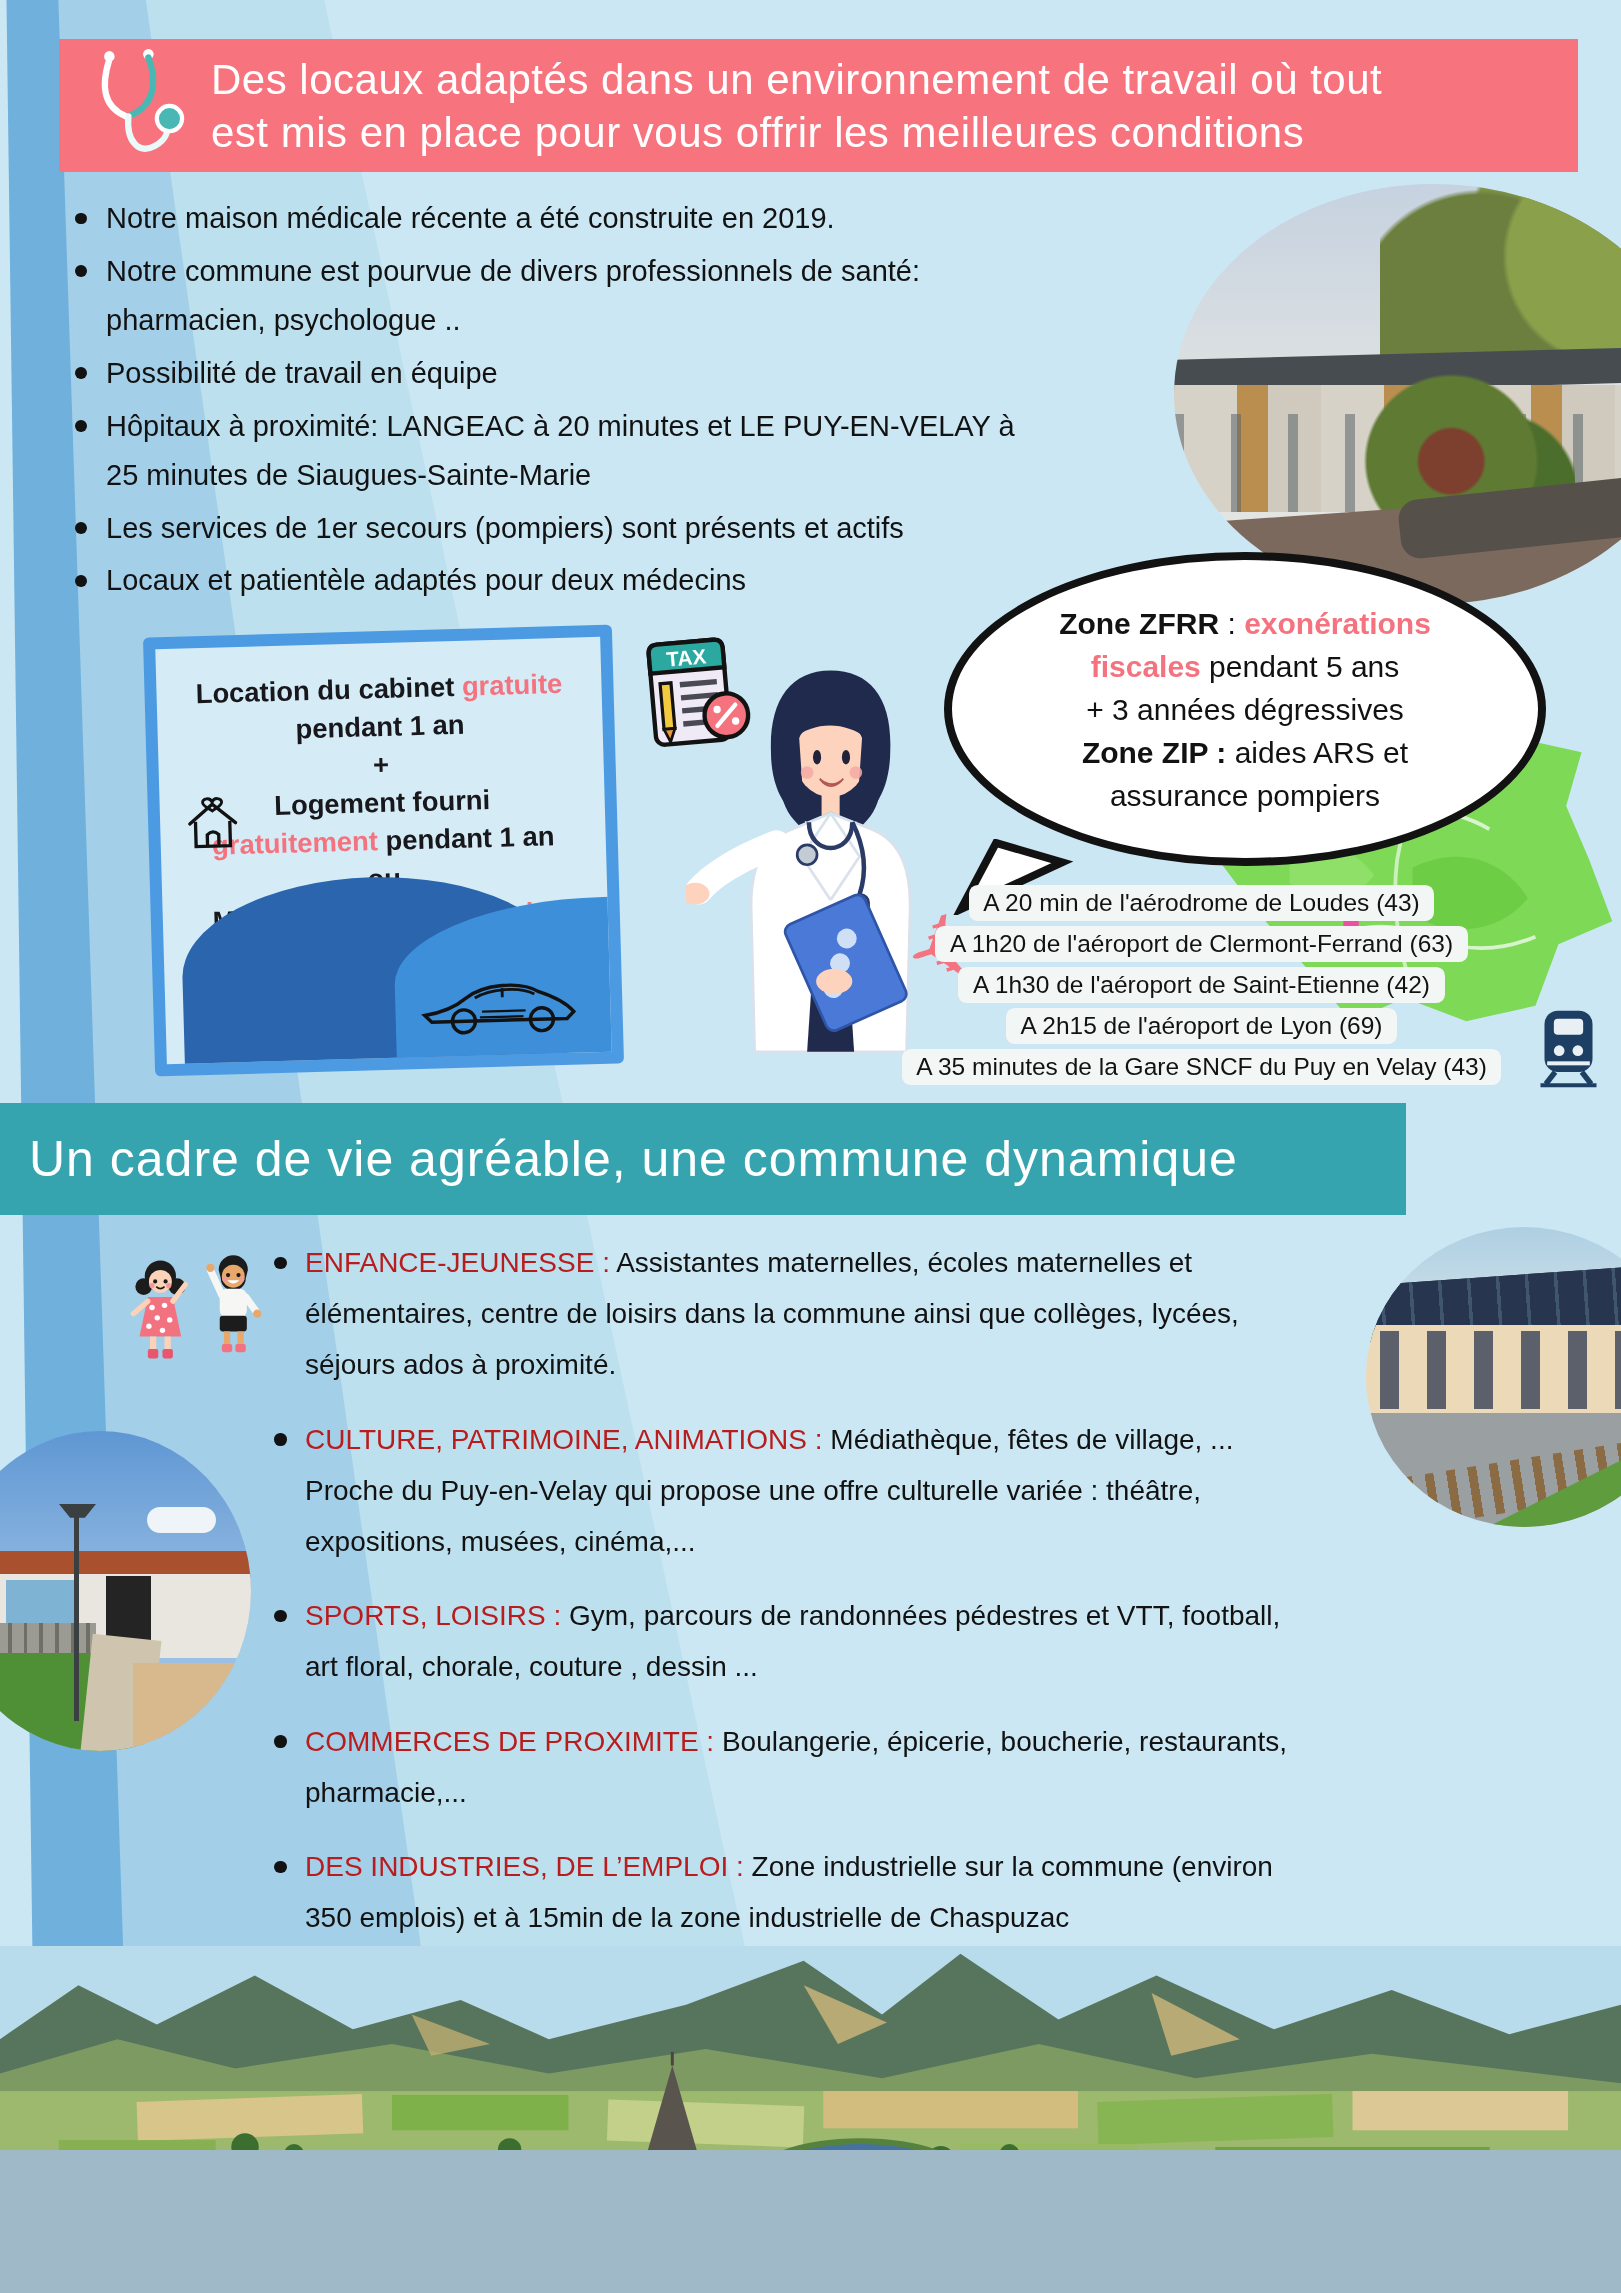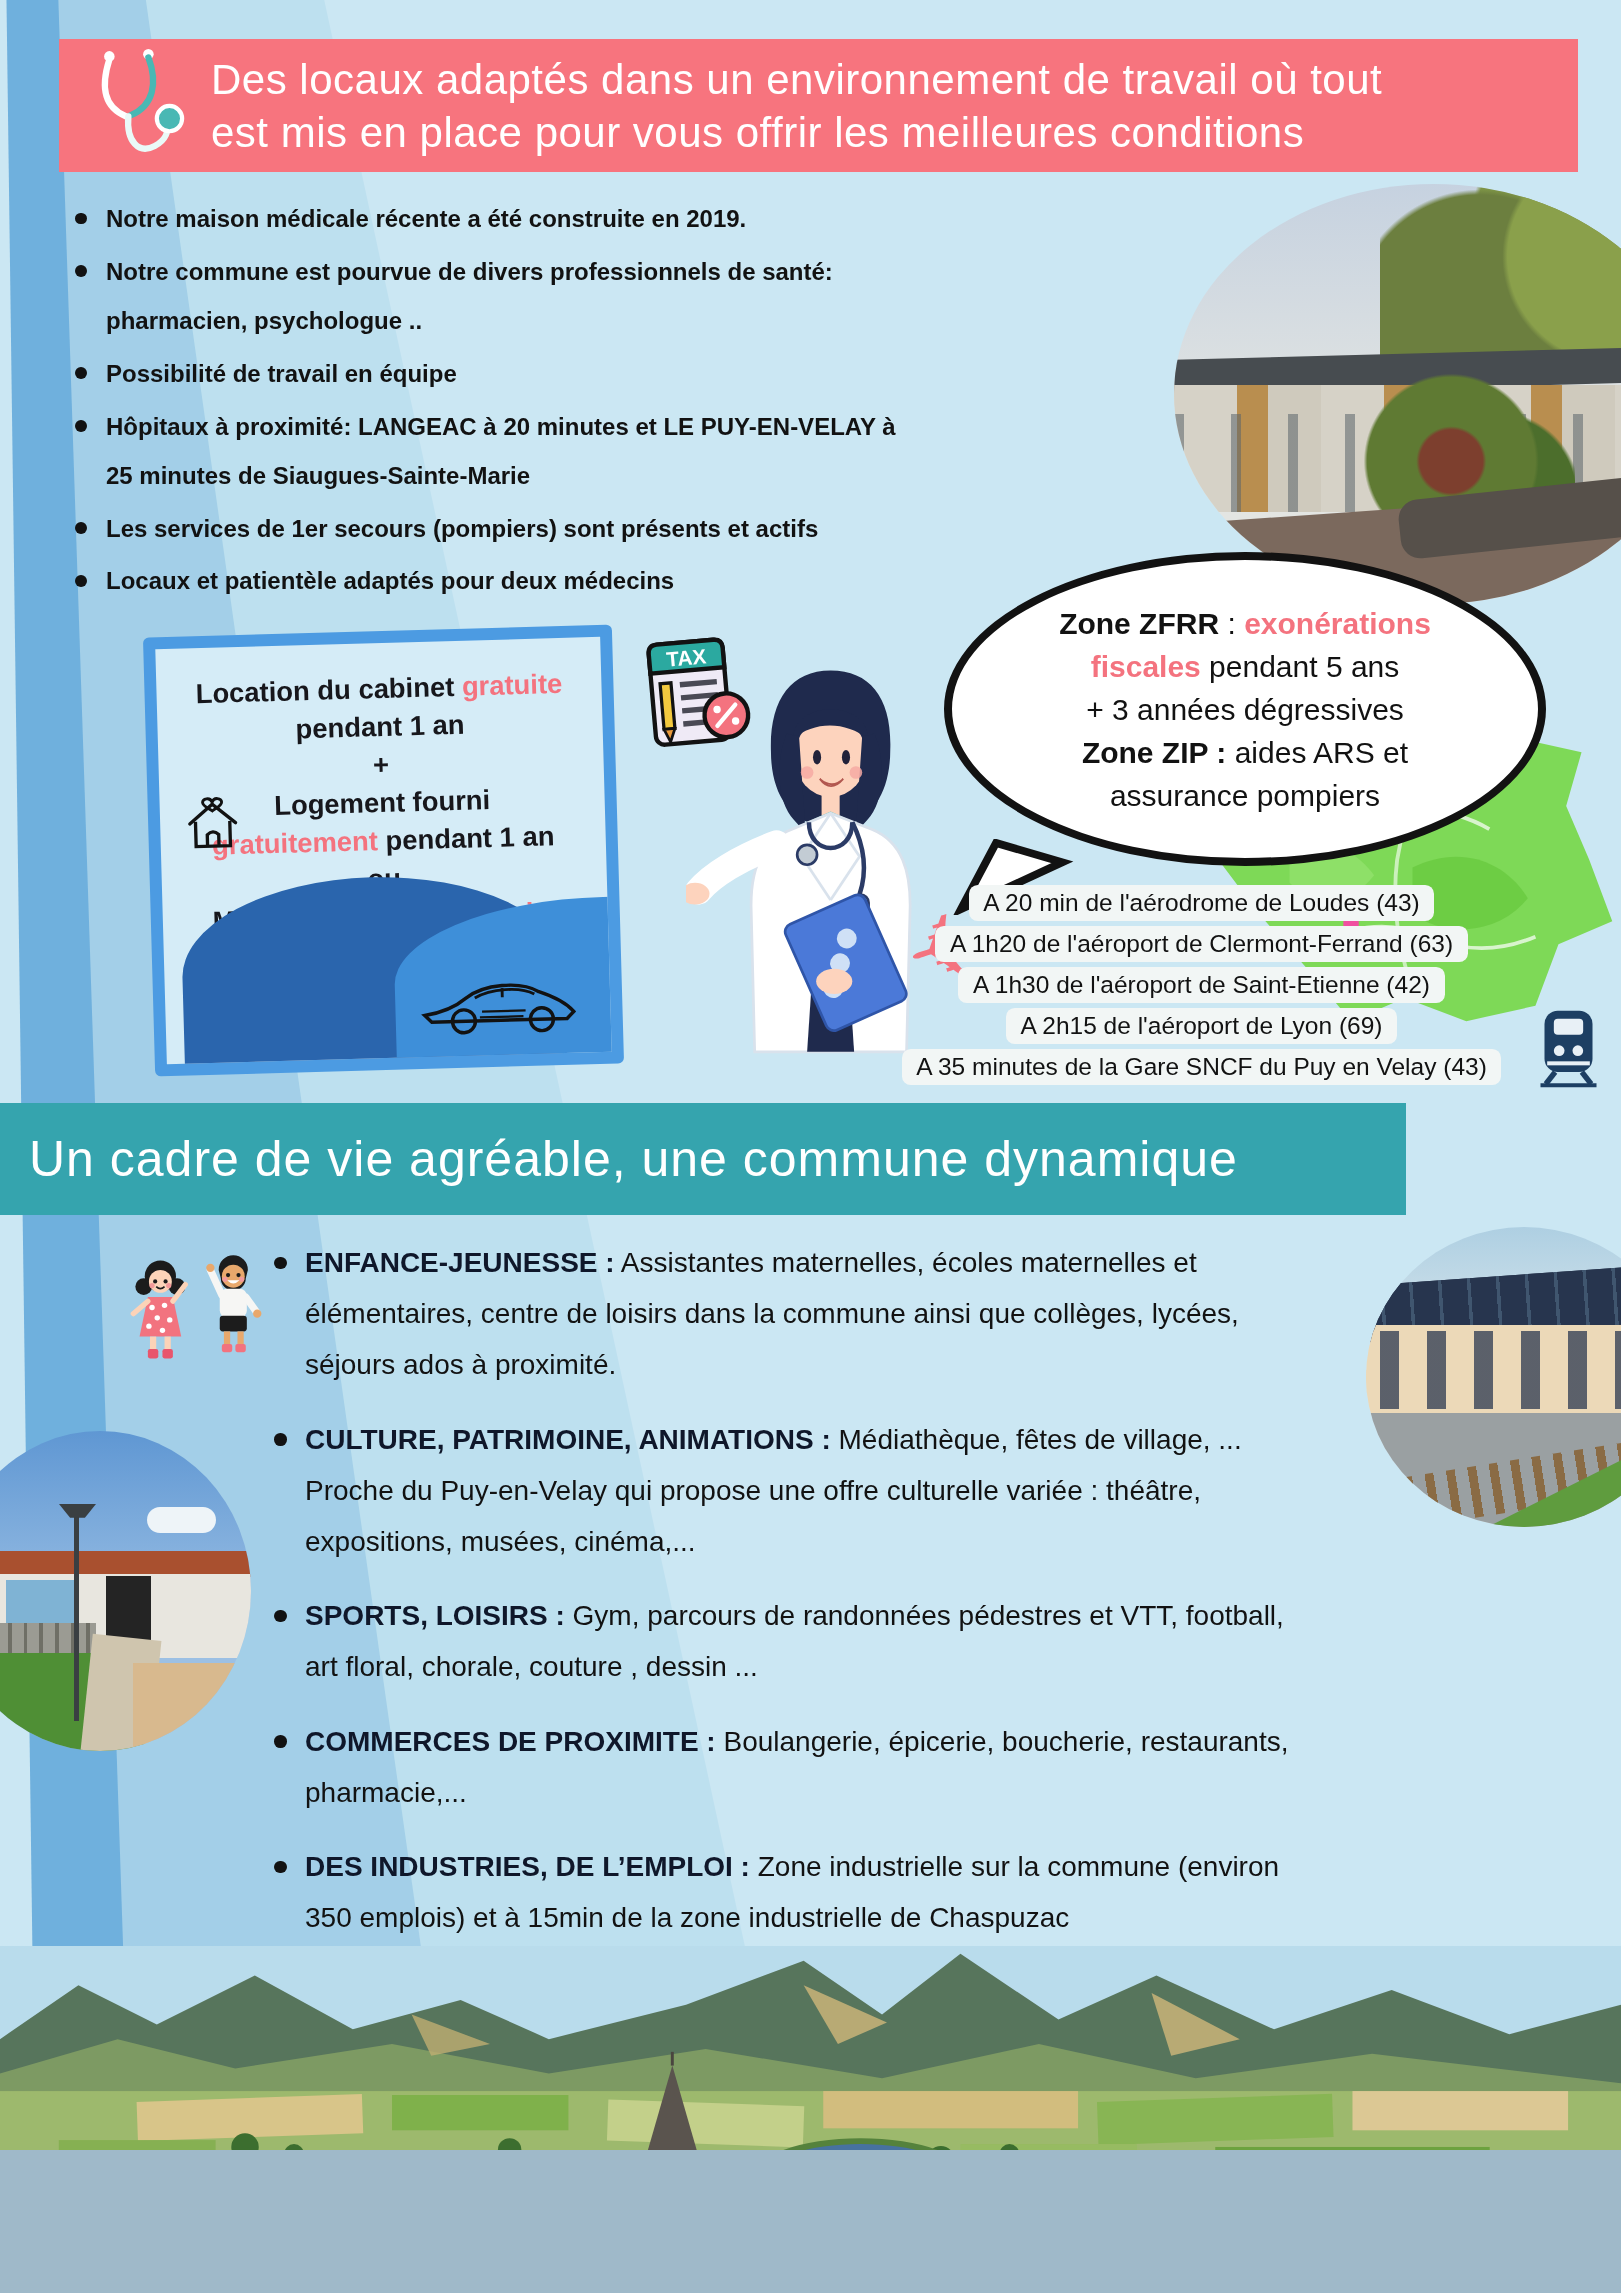--- a/index.html
+++ b/index.html
@@ -11,22 +11,22 @@
   .band-mid{background:#a3cfe8;clip-path:polygon(3.5% 0,9% 0,26% 100%,7.5% 100%);}
   .band-dark{background:#6fb0dd;clip-path:polygon(0.4% 0,3.6% 0,7.6% 100%,2% 100%);}
   
   .header-banner{position:absolute;left:59px;top:39px;width:1519px;height:133px;
     background:#f7747e;display:flex;align-items:center;}
   .header-text{margin-left:152px;font-size:42px;line-height:53px;font-weight:400;
     color:#ffffff;letter-spacing:0.5px;}
   .steth{position:absolute;left:86px;top:49px;width:110px;height:116px;}
   
   .intro{position:absolute;left:71px;top:194px;width:1088px;list-style:none;margin:0;padding:0;}
-  .intro li{position:relative;padding-left:35px;font-size:24px;line-height:49px;
-    font-weight:700;margin-bottom:3.9px;}
+  .intro li{position:relative;padding-left:35px;font-size:29px;line-height:49px;
+    font-weight:400;margin-bottom:3.9px;}
   .intro li::before{content:"";position:absolute;left:3.9px;top:18.6px;width:11.8px;height:11.8px;
     border-radius:50%;background:#121212;}
   .intro .ln{display:block;}
   
   .photo{position:absolute;overflow:hidden;}
   .photo-medical{left:1174px;top:184px;width:519px;height:420px;border-radius:50%;}
   .pm-sky{position:absolute;inset:0;background:linear-gradient(#c6d2e0,#e3e5e2 60%);}
   .pm-trees{position:absolute;right:-19.6px;top:-9.8px;width:333px;height:206px;
     background:radial-gradient(circle at 70% 40%,#8aa04b 0 40%,transparent 42%),
                radial-gradient(circle at 30% 70%,#6c7f3f 0 45%,transparent 47%),
@@ -79,21 +79,21 @@
   
   .teal-banner{position:absolute;left:0;top:1103px;width:1406px;height:112px;background:#35a4ae;
     display:flex;align-items:center;z-index:3;}
   .teal-banner span{margin-left:29px;font-size:50px;font-weight:400;color:#ffffff;letter-spacing:1px;}
   
   .sections{position:absolute;left:272px;top:1237px;width:1127px;list-style:none;margin:0;padding:0;z-index:5;}
   .sections li{position:relative;padding-left:33px;font-size:28px;line-height:51px;
     font-weight:400;margin-bottom:23.5px;}
   .sections li::before{content:"";position:absolute;left:2px;top:19.6px;width:12.7px;height:12.7px;
     border-radius:50%;background:#121212;}
-  .s2-label{color:#0f172a;font-weight:700;}
+  .s2-label{color:#b91c1c;font-weight:400;}
   .sections .ln{display:block;}
   .kids-ic{position:absolute;left:120px;top:1247px;width:162px;height:125px;z-index:4;}
   
   .photo-school{left:1366px;top:1227px;width:316px;height:300px;border-radius:50%;z-index:2;}
   .ps-sky{position:absolute;inset:0;background:linear-gradient(#aecfe2,#d8e6ec 40%);}
   .ps-roof{position:absolute;left:-9.8px;top:47px;width:110%;height:57px;transform:rotate(-4deg);
     background:repeating-linear-gradient(90deg,#27354e 0 25.5px,#40566f 25.5px 29px),
     linear-gradient(#27354e,#27354e);}
   .ps-wall{position:absolute;left:0;top:98px;width:100%;height:90px;background:#ecd9b8;}
   .ps-win{position:absolute;left:0;top:104px;width:100%;height:78px;

